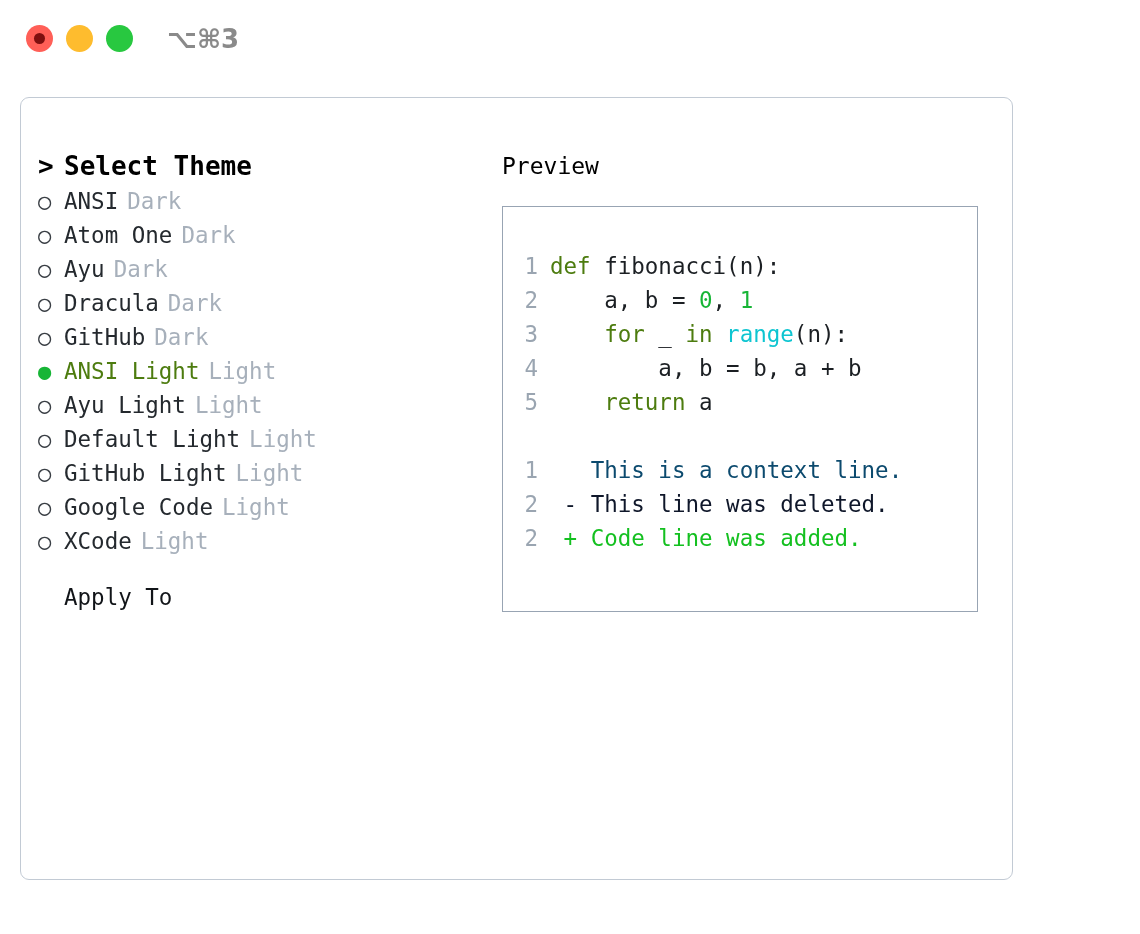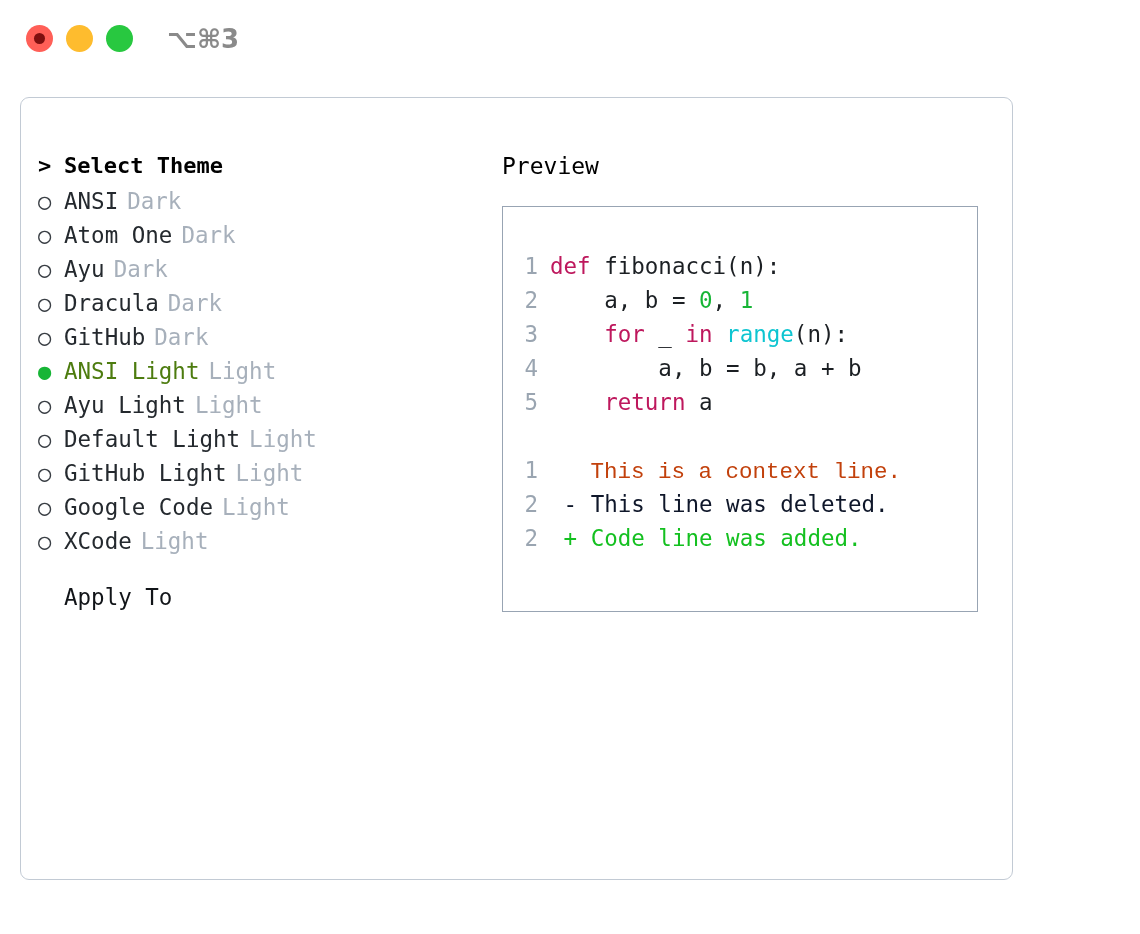--- a/index.html
+++ b/index.html
@@ -95,21 +95,21 @@
   .bullet {
     display: inline-block;
     width: 26px;
     text-align: left;
     font-size: 22px;
   }
   .bullet.empty { color: #3a3f45; }
   .bullet.filled { color: #17b536; }
 
   #pane-header {
-    font-size: 22px;
+    font-size: 26px;
     font-weight: bold;
     color: #000000;
     height: 36px;
     line-height: 36px;
     white-space: nowrap;
   }
   #pane-header .caret {
     display: inline-block;
     width: 26px;
   }
@@ -171,34 +171,34 @@
     white-space: pre;
   }
   .code-line { height: 34px; white-space: pre; }
   .lineno {
     display: inline-block;
     width: 22px;
     text-align: right;
     color: #9aa5b1;
     margin-right: 12px;
   }
-  .tok-kw  { color: #be185d; }
+  .tok-kw  { color: #4d7c0f; }
   .tok-fn  { color: #0ec5d1; }
   .tok-num { color: #17b536; }
   .tok-plain { color: #1b1f23; }
 
   #diff-area {
     position: absolute;
     left: 13px;
     top: 246px;
     font-size: 22.5px;
     line-height: 34px;
     white-space: pre;
   }
-  .diff-context { color: #c2410c; font-family: Liberation Mono, monospace; }
+  .diff-context { color: #0c4a6e; }
   .diff-del { color: #0f172a; }
   .diff-add { color: #14c020; }
 </style>
 </head>
 <body>
 
 <div id="window-frame">
 
   <div id="title-bar">
     <div class="traffic-light" id="tl-close"></div>

